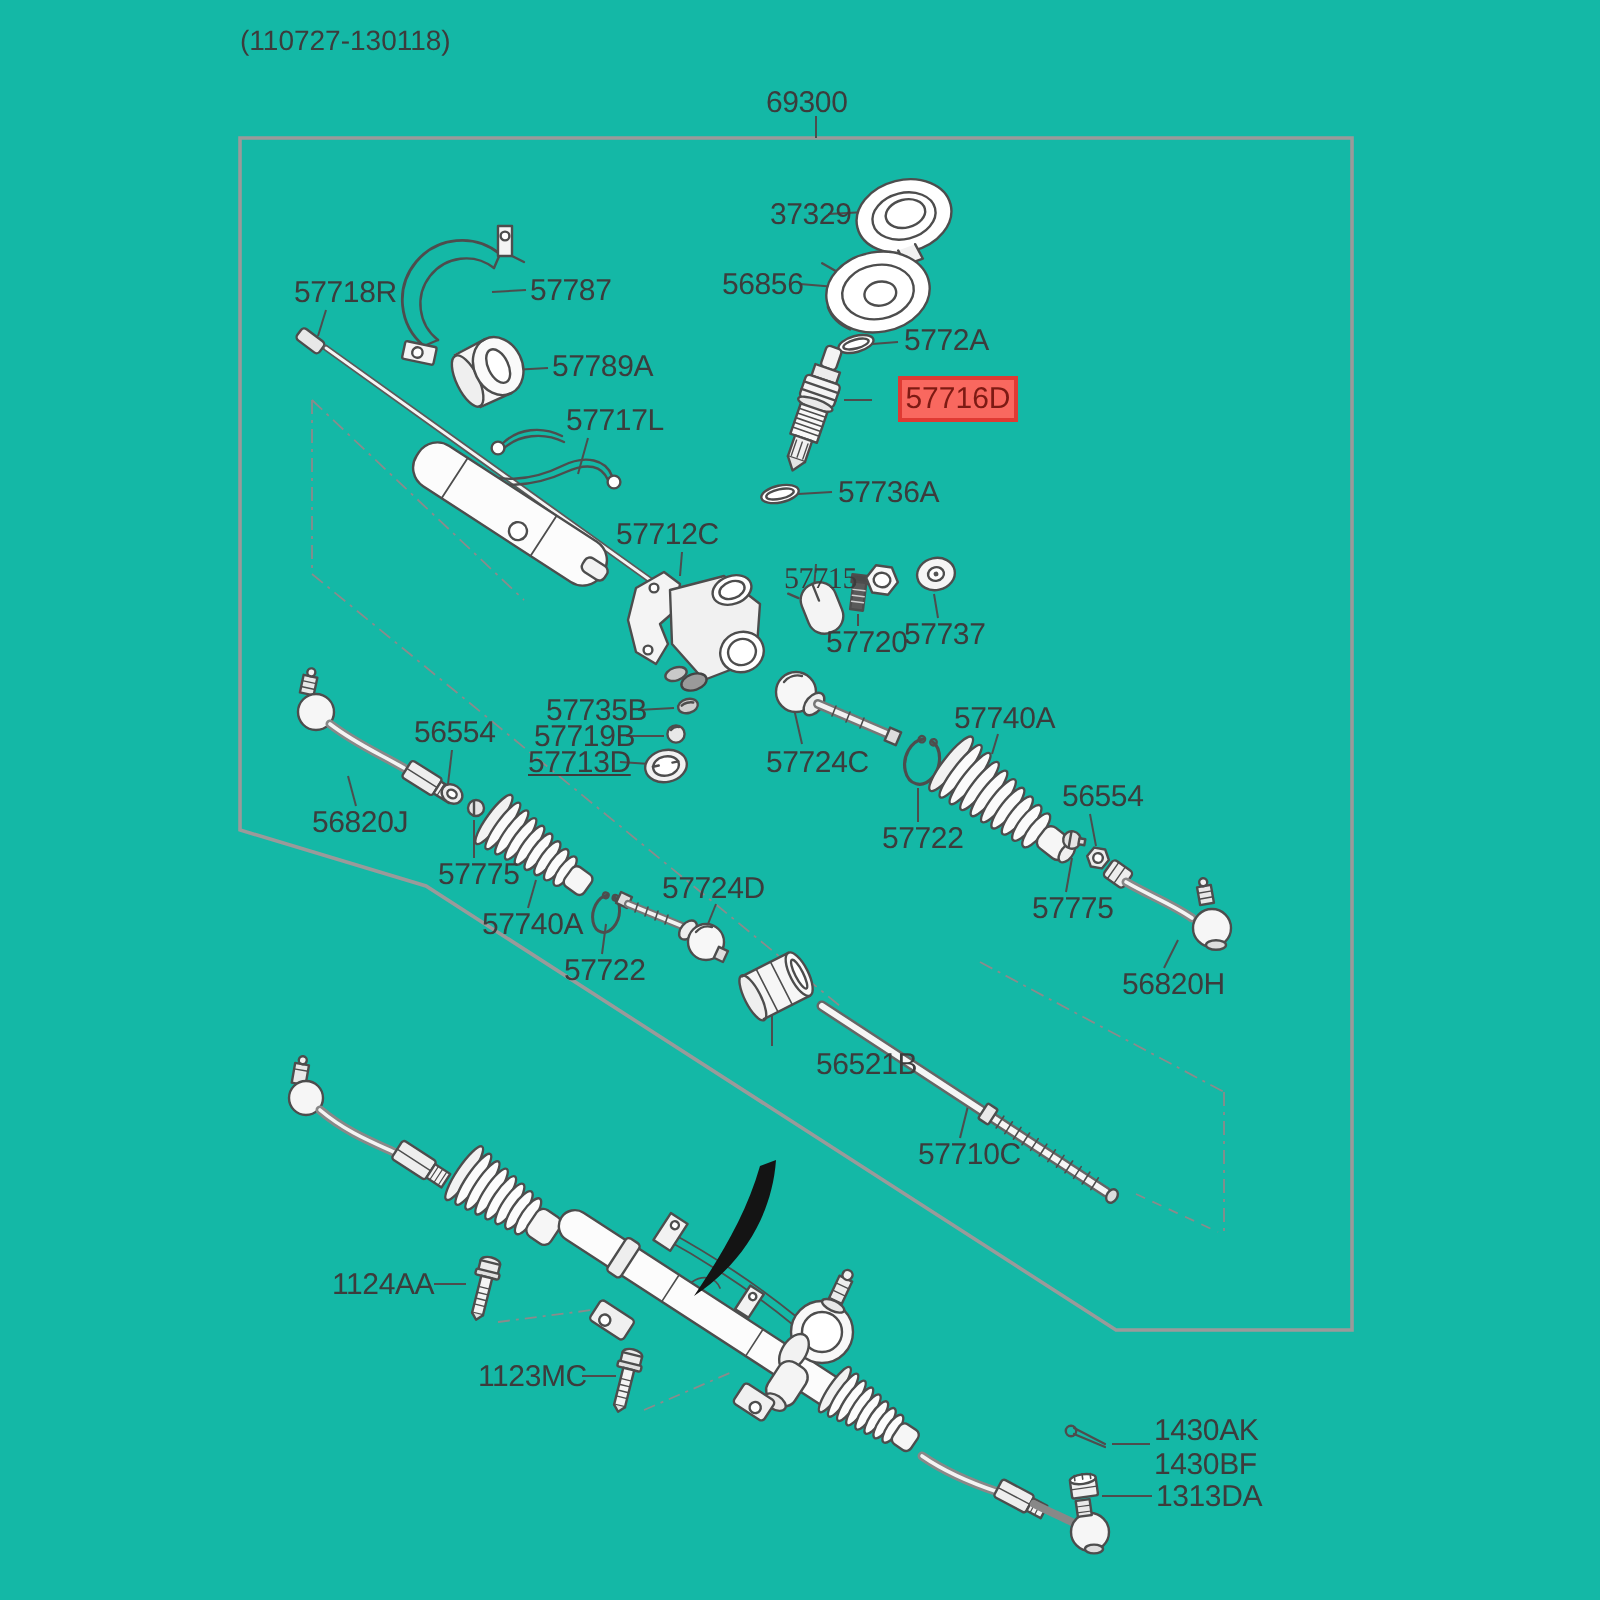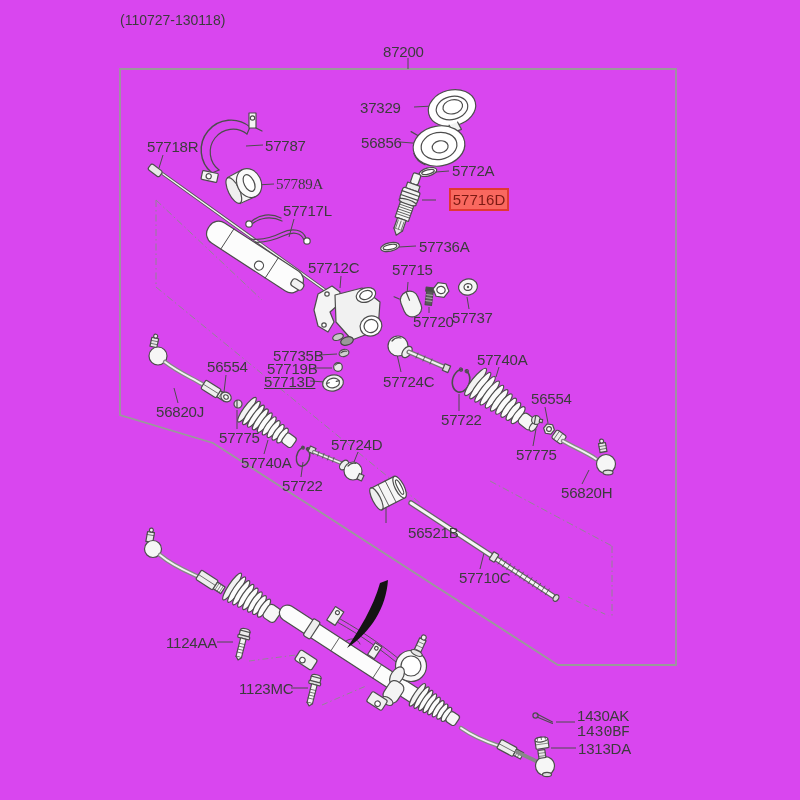--- a/index.html
+++ b/index.html
@@ -1,16 +1,16 @@
 <!DOCTYPE html>
 <html style="--highlight_bg: #f9685f; --highlight_border: #e03a33; --highlight_text: #7d1a13; --label_text: #3c3c3c; --line: #4d4d4d;"><head>
 <meta charset="utf-8">
 <style>
   html,body{margin:0;padding:0;background:#fff;}
-  .stage{position:relative;width:800px;height:800px;background:#d946ef;overflow:hidden;
+  .stage{position:relative;width:800px;height:800px;background:#14b8a6;overflow:hidden;
          font-family:"Liberation Sans",sans-serif;}
   .stage svg{position:absolute;left:0;top:0;}
   .lbl{position:absolute;font:15px/1.1 "Liberation Sans",sans-serif;
        color:var(--label_text,#3c3c3c);white-space:nowrap;letter-spacing:-0.2px;}
   .hdr{position:absolute;font:14px/1.1 "Liberation Sans",sans-serif;
        color:var(--label_text,#3c3c3c);white-space:nowrap;}
   .hl{position:absolute;left:436px;top:188px;width:56px;height:19px;
       background:var(--highlight_bg,#f9685f);border:2px solid var(--highlight_border,#e03a33);
       color:var(--highlight_text,#7d1a13);font:15px/1 "Liberation Sans",sans-serif;
       display:flex;align-items:center;justify-content:center;margin-left:13px;}
@@ -478,32 +478,32 @@
       <path d="M-2.8,4 h5.6 M-2.8,7 h5.6 M-2.8,10 h5.6 M-2.8,13 h5.6" stroke-width="0.7"></path>
       <path d="M-2.8,17.5 L0,20.5 L2.8,17.5" fill="#e4e4e4"></path>
     </g>
 
     <path d="M388,580 C386,608 371,632 347,648 C359,630 373,608 380,583 Z" fill="#141414" stroke="none"></path>
   </g>
 </svg>
 
 <div class="hdr" style="left:120px;top:13px;">(110727-130118)</div>
 
-<div class="lbl" style="left:383px;top:44px;">87200</div>
-<div class="lbl" style="left:360px;top:100px;">37329</div>
+<div class="lbl" style="left:383px;top:44px;">69300</div>
+<div class="lbl" style="left:385px;top:100px;">37329</div>
 <div class="lbl" style="left:361px;top:135px;">56856</div>
 <div class="lbl" style="left:452px;top:163px;">5772A</div>
 <div class="hl">57716D</div>
 <div class="lbl" style="left:419px;top:239px;">57736A</div>
 <div class="lbl" style="left:147px;top:139px;">57718R</div>
 <div class="lbl" style="left:265px;top:138px;">57787</div>
-<div class="lbl" style="left:276px;top:176px;font-family:Liberation Serif, serif;">57789A</div>
+<div class="lbl" style="left:276px;top:176px;">57789A</div>
 <div class="lbl" style="left:283px;top:203px;">57717L</div>
 <div class="lbl" style="left:308px;top:260px;">57712C</div>
-<div class="lbl" style="left:392px;top:262px;">57715</div>
+<div class="lbl" style="left:392px;top:282px;font-family:Liberation Serif, serif;">57715</div>
 <div class="lbl" style="left:413px;top:314px;">57720</div>
 <div class="lbl" style="left:452px;top:310px;">57737</div>
 <div class="lbl" style="left:273px;top:348px;">57735B</div>
 <div class="lbl" style="left:267px;top:361px;">57719B</div>
 <div class="lbl" style="left:264px;top:374px;text-decoration:underline;">57713D</div>
 <div class="lbl" style="left:207px;top:359px;">56554</div>
 <div class="lbl" style="left:156px;top:404px;">56820J</div>
 <div class="lbl" style="left:219px;top:430px;">57775</div>
 <div class="lbl" style="left:241px;top:455px;">57740A</div>
 <div class="lbl" style="left:282px;top:478px;">57722</div>
@@ -512,16 +512,16 @@
 <div class="lbl" style="left:441px;top:412px;">57722</div>
 <div class="lbl" style="left:531px;top:391px;">56554</div>
 <div class="lbl" style="left:516px;top:447px;">57775</div>
 <div class="lbl" style="left:561px;top:485px;">56820H</div>
 <div class="lbl" style="left:331px;top:437px;">57724D</div>
 <div class="lbl" style="left:361px;top:525px;margin-left:47px;">56521B</div>
 <div class="lbl" style="left:459px;top:570px;">57710C</div>
 <div class="lbl" style="left:166px;top:635px;">1124AA</div>
 <div class="lbl" style="left:239px;top:681px;">1123MC</div>
 <div class="lbl" style="left:577px;top:708px;">1430AK</div>
-<div class="lbl" style="left:577px;top:725px;font-family:Liberation Mono, monospace;">1430BF</div>
+<div class="lbl" style="left:577px;top:725px;">1430BF</div>
 <div class="lbl" style="left:578px;top:741px;">1313DA</div>
 
 </div>
 
 </body></html>

